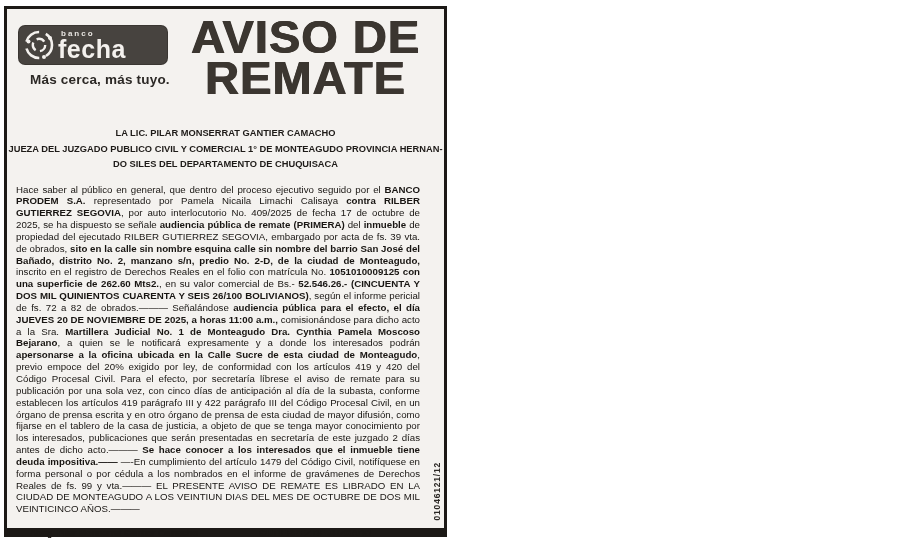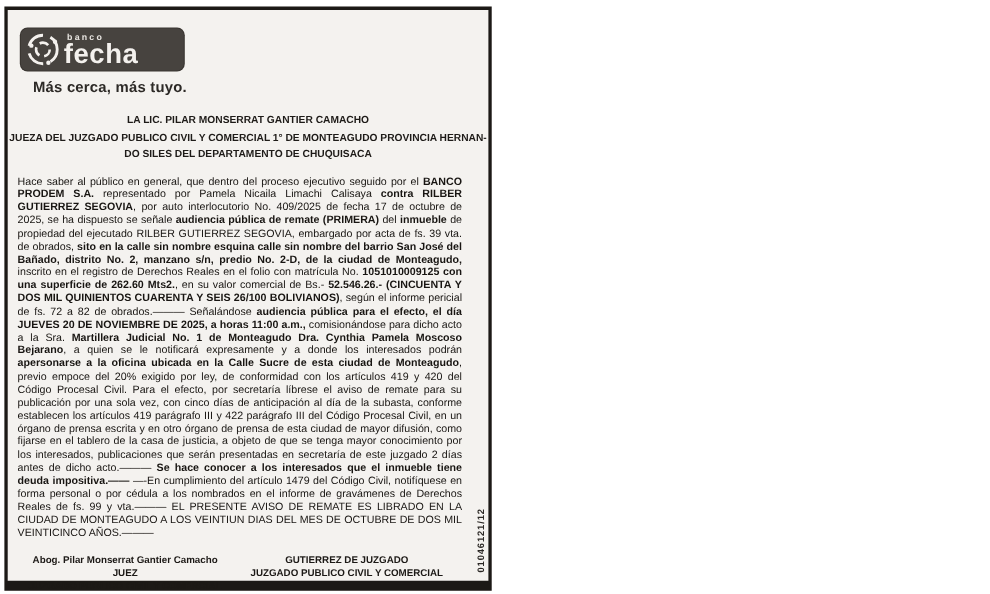--- a/index.html
+++ b/index.html
@@ -31,21 +31,21 @@
   .logo-prodem{color:#f4f1ee;font-size:25px;font-weight:bold;letter-spacing:0.5px;margin-top:-1px;}
   .tagline{margin-top:8px;font-size:13.5px;font-weight:bold;color:#2c2926;letter-spacing:0.2px;padding-left:11px;}
   .title-col{flex:1;text-align:center;padding-top:2px;}
   .big-title{
     font-size:47px;line-height:41px;font-weight:bold;
     color:#3b3630;letter-spacing:1px;
     text-shadow:0.7px 0 0 #3b3630, -0.4px 0 0 #3b3630;
   }
   
   .court-header{
-    margin-top:15px;text-align:center;font-weight:bold;
+    margin-top:28px;text-align:center;font-weight:bold;
     font-size:9.3px;line-height:15.5px;color:#1e1b18;
   }
   
   .body-text{
     margin:11px 24px 0 9px;
     text-align:justify;
     font-size:9.7px;line-height:11.85px;color:#181512;
   }
   .body-text .bold{font-weight:bold;}
   
@@ -73,20 +73,24 @@
           <circle cx="6.5" cy="13.5" r="2" fill="#f4f1ee"></circle>
           <circle cx="22" cy="29" r="2" fill="#f4f1ee"></circle>
         </svg>
         <div class="logo-text">
           <span class="logo-banco">banco</span>
           <span class="logo-prodem">fecha</span>
         </div>
       </div>
       <div class="tagline">Más cerca, más tuyo.</div>
     </div>
+    <div class="title-col">
+      <div class="big-title">AVISO DE</div>
+      <div class="big-title">REMATE</div>
+    </div>
   </div>
 
   <div class="court-header">
       <div>LA LIC. PILAR MONSERRAT GANTIER CAMACHO</div>
       <div>JUEZA DEL JUZGADO PUBLICO CIVIL Y COMERCIAL 1° DE MONTEAGUDO PROVINCIA HERNAN-</div>
       <div>DO SILES DEL DEPARTAMENTO DE CHUQUISACA</div>
     </div>
 
   <p class="body-text"><span>Hace saber al público en general, que dentro del proceso ejecutivo seguido por el </span><span class="bold">BANCO PRODEM S.A.</span><span> representado por Pamela Nicaila Limachi Calisaya </span><span class="bold">contra RILBER GUTIERREZ SEGOVIA</span><span>, por auto interlocutorio No. 409/2025 de fecha 17 de octubre de 2025, se ha dispuesto se señale </span><span class="bold">audiencia pública de remate (PRIMERA)</span><span> del </span><span class="bold">inmueble</span><span> de propiedad del ejecutado RILBER GUTIERREZ SEGOVIA, embargado por acta de fs. 39 vta. de obrados, </span><span class="bold">sito en la calle sin nombre esquina calle sin nombre del barrio San José del Bañado, distrito No. 2, manzano s/n, predio No. 2-D, de la ciudad de Monteagudo,</span><span> inscrito en el registro de Derechos Reales en el folio con matrícula No. </span><span class="bold">1051010009125 con una superficie de 262.60 Mts2.</span><span>, en su valor comercial de Bs.- </span><span class="bold">52.546.26.- (CINCUENTA Y DOS MIL QUINIENTOS CUARENTA Y SEIS 26/100 BOLIVIANOS)</span><span>, según el informe pericial de fs. 72 a 82 de obrados.——— Señalándose </span><span class="bold">audiencia pública para el efecto, el día JUEVES 20 DE NOVIEMBRE DE 2025, a horas 11:00 a.m.,</span><span> comisionándose para dicho acto a la Sra. </span><span class="bold">Martillera Judicial No. 1 de Monteagudo Dra. Cynthia Pamela Moscoso Bejarano</span><span>, a quien se le notificará expresamente y a donde los interesados podrán </span><span class="bold">apersonarse a la oficina ubicada en la Calle Sucre de esta ciudad de Monteagudo</span><span>, previo empoce del 20% exigido por ley, de conformidad con los artículos 419 y 420 del Código Procesal Civil. Para el efecto, por secretaría líbrese el aviso de remate para su publicación por una sola vez, con cinco días de anticipación al día de la subasta, conforme establecen los artículos 419 parágrafo III y 422 parágrafo III del Código Procesal Civil, en un órgano de prensa escrita y en otro órgano de prensa de esta ciudad de mayor difusión, como fijarse en el tablero de la casa de justicia, a objeto de que se tenga mayor conocimiento por los interesados, publicaciones que serán presentadas en secretaría de este juzgado 2 días antes de dicho acto.——— </span><span class="bold">Se hace conocer a los interesados que el inmueble tiene deuda impositiva.——</span><span> —-En cumplimiento del artículo 1479 del Código Civil, notifíquese en forma personal o por cédula a los nombrados en el informe de gravámenes de Derechos Reales de fs. 99 y vta.——— EL PRESENTE AVISO DE REMATE ES LIBRADO EN LA CIUDAD DE MONTEAGUDO A LOS VEINTIUN DIAS DEL MES DE OCTUBRE DE DOS MIL VEINTICINCO AÑOS.———</span></p>
 

